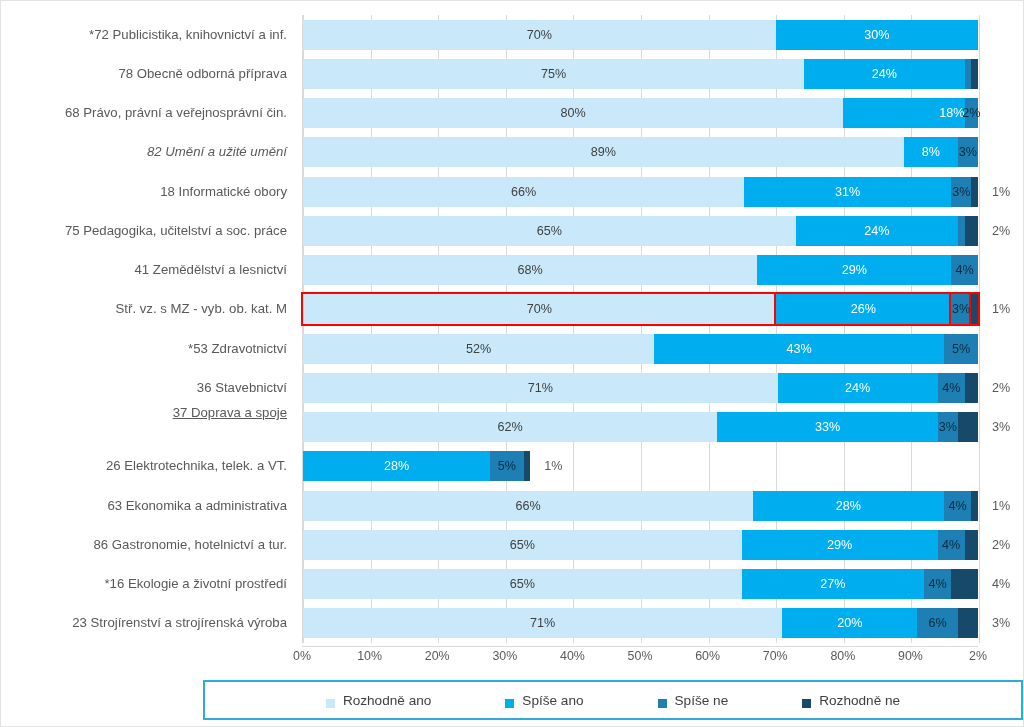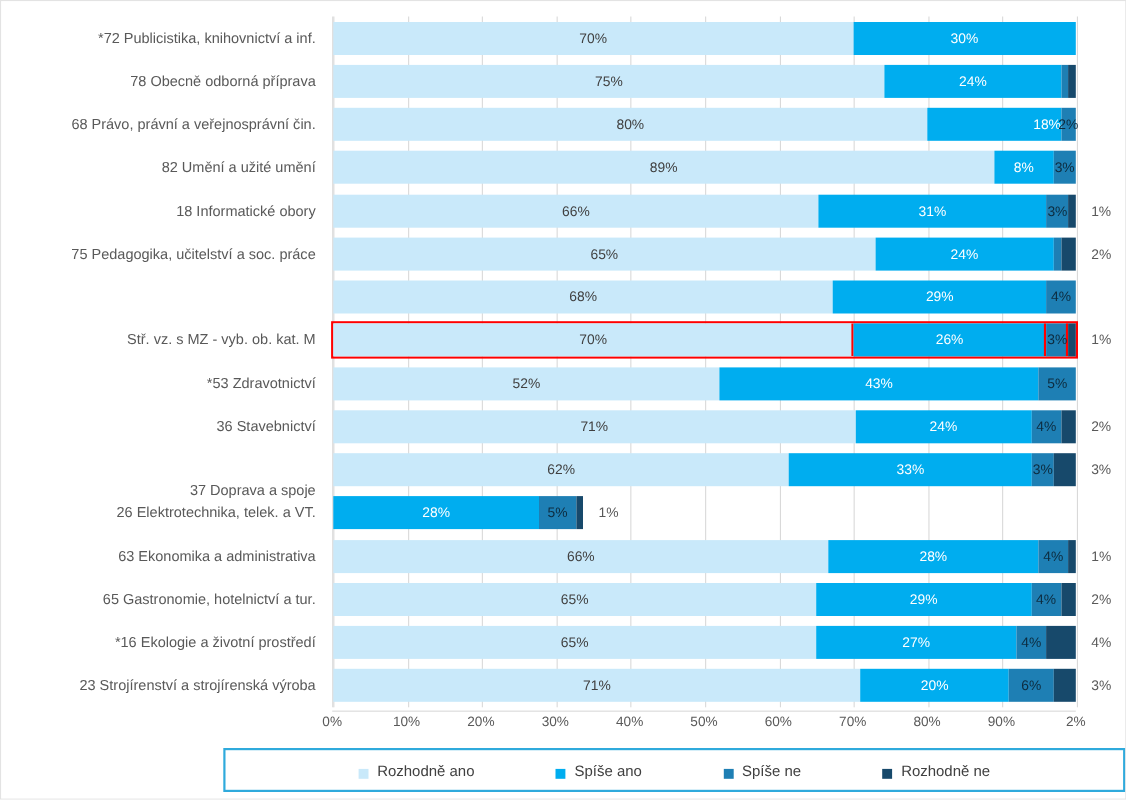--- a/index.html
+++ b/index.html
@@ -167,30 +167,31 @@
 </head>
 <body>
 
 <div id="chart-frame">
 
   <div id="plot-wrap">
     <div id="cat-col">
         <div class="cat-row" style="top: 1.625px;">*72 Publicistika, knihovnictví a inf.</div>
         <div class="cat-row" style="top: 40.875px;">78 Obecně odborná příprava</div>
         <div class="cat-row" style="top: 80.125px;">68 Právo, právní a veřejnosprávní čin.</div>
-        <div class="cat-row" style="top: 119.375px;">82 Umění a užité umění</div>
+        <div class="cat-row" style="top: 119.375px; font-style: italic;">82 Umění a užité umění</div>
         <div class="cat-row" style="top: 158.625px;">18 Informatické obory</div>
         <div class="cat-row" style="top: 197.875px;">75 Pedagogika, učitelství a soc. práce</div>
+        <div class="cat-row" style="top: 237.125px;">41 Zemědělství a lesnictví</div>
         <div class="cat-row" style="top: 276.375px;">Stř. vz. s MZ - vyb. ob. kat. M</div>
         <div class="cat-row" style="top: 315.625px;">*53 Zdravotnictví</div>
         <div class="cat-row" style="top: 354.875px;">36 Stavebnictví</div>
-        <div class="cat-row" style="top: 413px;">37 Doprava a spoje</div>
+        <div class="cat-row" style="top: 380px; text-decoration: underline;">37 Doprava a spoje</div>
         <div class="cat-row" style="top: 433.375px;">26 Elektrotechnika, telek. a VT.</div>
         <div class="cat-row" style="top: 472.625px;">63 Ekonomika a administrativa</div>
-        <div class="cat-row" style="top: 511.875px;">65 Gastronomie, hotelnictví a tur.</div>
+        <div class="cat-row" style="top: 511.875px;">86 Gastronomie, hotelnictví a tur.</div>
         <div class="cat-row" style="top: 551.125px;">*16 Ekologie a životní prostředí</div>
         <div class="cat-row" style="top: 590.375px;">23 Strojírenství a strojírenská výroba</div>
       </div>
     <div id="plot-area">
         <div class="gridline" style="left: 0px;"></div>
         <div class="gridline" style="left: 67.6px;"></div>
         <div class="gridline" style="left: 135.2px;"></div>
         <div class="gridline" style="left: 202.8px;"></div>
         <div class="gridline" style="left: 270.4px;"></div>
         <div class="gridline" style="left: 338px;"></div>

